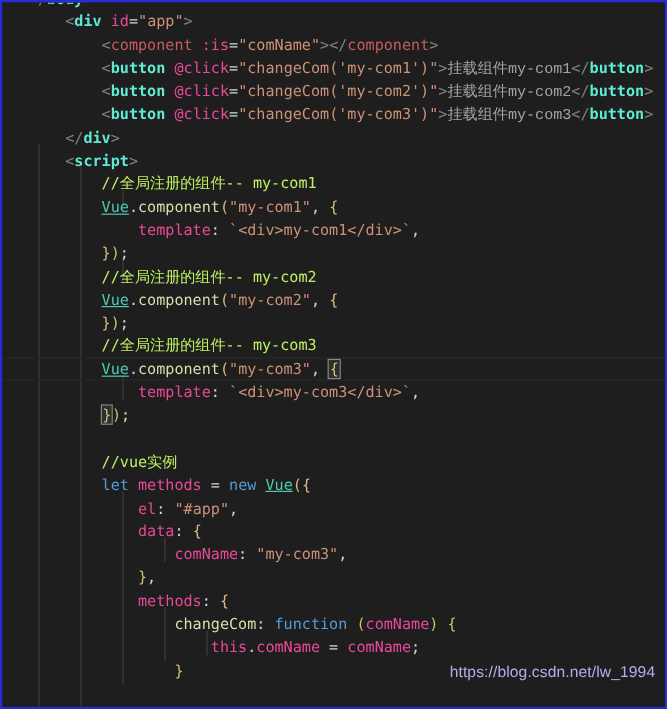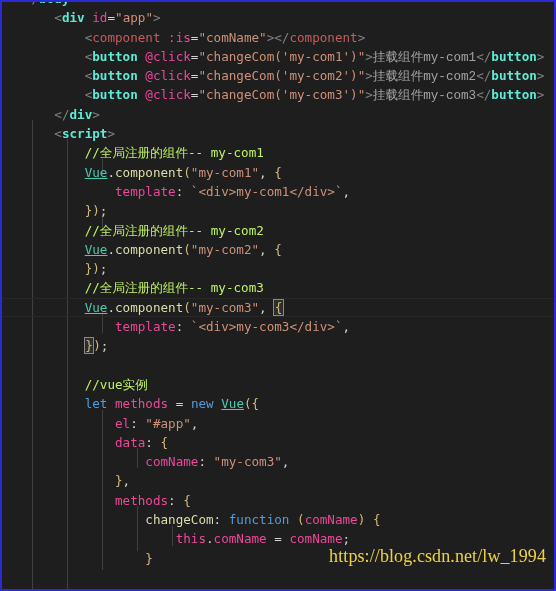--- a/index.html
+++ b/index.html
@@ -76,23 +76,23 @@
     position: absolute;
     width: 1px;
     background: #404040;
     pointer-events: none;
   }
   
   #watermark {
     position: absolute;
     right: 8px;
     bottom: 22px;
-    color: #fde047;
-    font-family: Liberation Serif, serif;
-    font-size: 18px;
+    color: #c4b5fd;
+    font-family: Liberation Sans, sans-serif;
+    font-size: 13px;
     letter-spacing: 0.1px;
     opacity: 0.92;
     white-space: nowrap;
   }
 </style>
 </head>
 <body>
 
 <div id="screen">
   <div id="editor">

